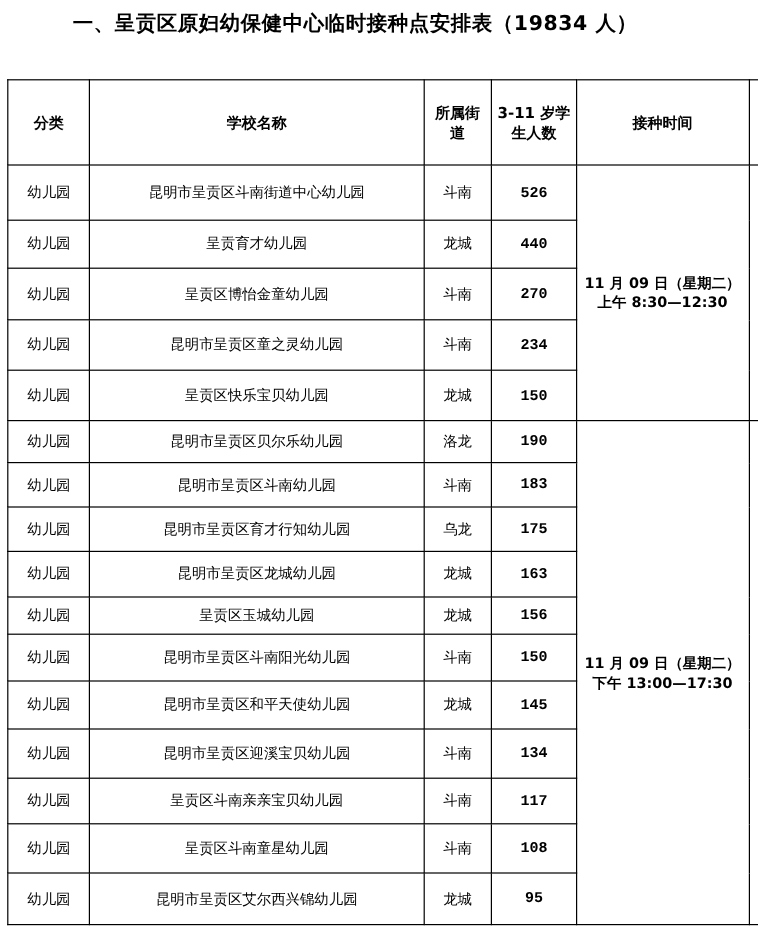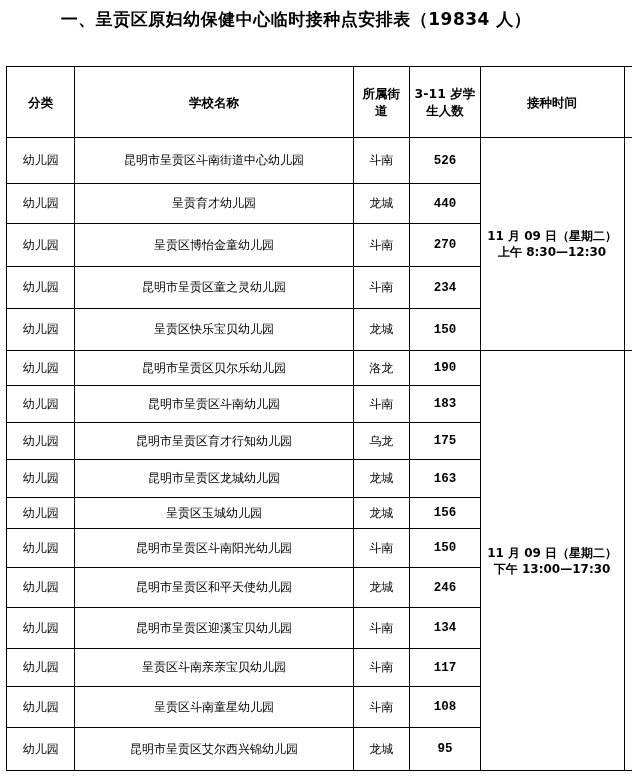--- a/index.html
+++ b/index.html
@@ -114,21 +114,21 @@
     <tr style="height:39px">
       <td>幼儿园</td>
       <td>昆明市呈贡区斗南阳光幼儿园</td>
       <td>斗南</td>
       <td class="num">150</td>
     </tr>
     <tr style="height:40px">
       <td>幼儿园</td>
       <td>昆明市呈贡区和平天使幼儿园</td>
       <td>龙城</td>
-      <td class="num">246</td>
+      <td class="num">145</td>
     </tr>
     <tr style="height:41px">
       <td>幼儿园</td>
       <td>昆明市呈贡区迎溪宝贝幼儿园</td>
       <td>斗南</td>
       <td class="num">134</td>
     </tr>
     <tr style="height:38px">
       <td>幼儿园</td>
       <td>呈贡区斗南亲亲宝贝幼儿园</td>

